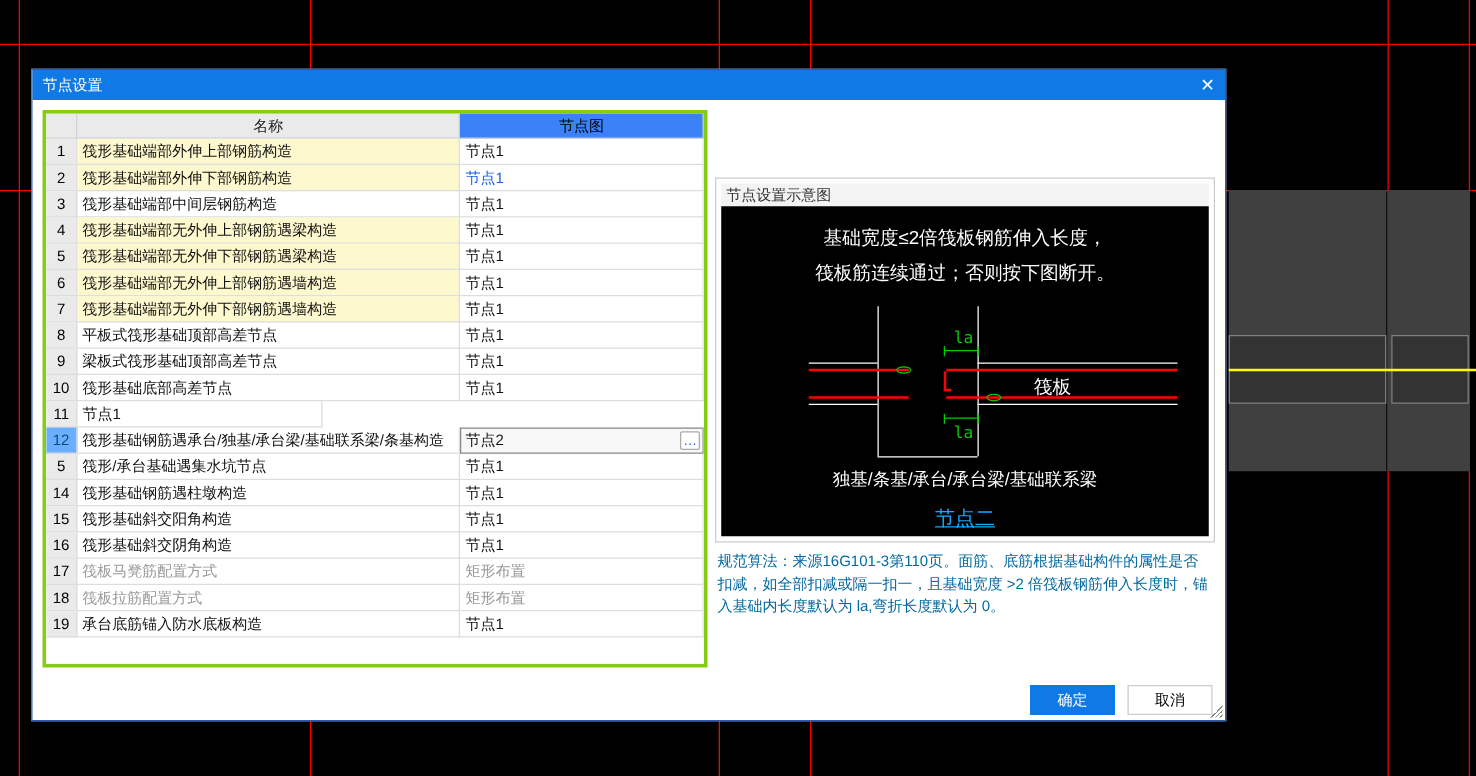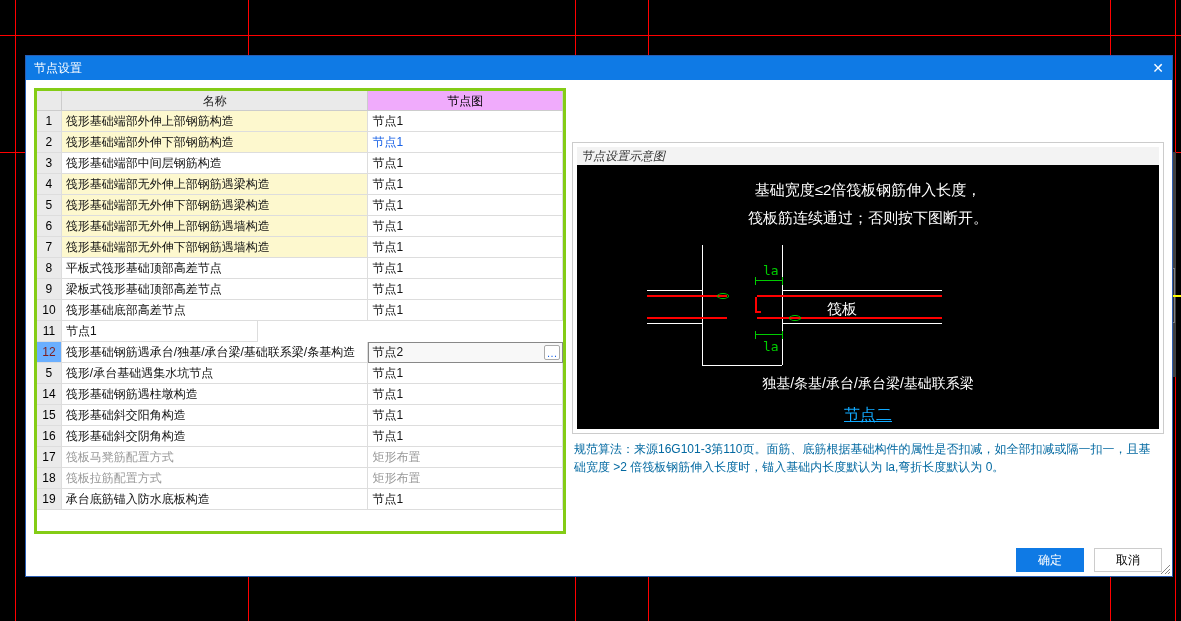--- a/index.html
+++ b/index.html
@@ -24,21 +24,21 @@
     background: #333;
     border: 1px solid #808080;
   }
   .cad-line-yellow-h { position: absolute; height: 2px; background: #ffff00; }
 
   
   .dialog {
     position: absolute;
     left: 25px;
     top: 55px;
-    width: 1148px;
+    width: 956px;
     height: 522px;
     background: #fff;
     border: 1px solid #2a5db2;
     display: flex;
     flex-direction: column;
   }
   .titlebar {
     height: 24px;
     background: #0f7ae5;
     color: #fff;
@@ -73,33 +73,33 @@
     border-right: 1px solid #ccc;
     border-bottom: 1px solid #ccc;
     text-align: center;
     height: 20px;
     line-height: 20px;
     font-size: 12px;
     color: #222;
   }
   .th-num { width: 25px; }
   .th-name { width: 309px; }
-  .th-node { width: 196px; background: #f0abfc; color: #000; }
+  .th-node { width: 196px; background: #3b82f6; color: #000; }
   .tbody { flex: 1; overflow: auto; background: #fff; }
   .trow { display: flex; height: 21px; line-height: 21px; }
   .trow.yellow .c-name { background: #fdf8ce; }
   .td {
     border-right: 1px solid #ddd;
     border-bottom: 1px solid #ddd;
     padding-left: 4px;
     font-size: 12px;
     white-space: nowrap; overflow: hidden; text-overflow: ellipsis;
   }
   .c-num { width: 25px; text-align: center; background: #eaeaea; padding: 0; }
-  .trow.selected .c-num { background: #6aafff; color: #7f1d1d; }
+  .trow.selected .c-num { background: #6aafff; color: #0c4a6e; }
   .c-name { width: 309px; color: #111; }
   .c-node { width: 196px; color: #111; }
   .c-node.blue { color: #1861e6; }
   .trow.selected .c-node {
     background: #f8f8f8;
     border: 1px solid #888;
     padding-left: 3px;
     line-height: 19px;
     position: relative;
   }
@@ -126,21 +126,21 @@
   .fieldset-preview {
     border: 1px solid #ccc;
     padding: 4px;
     display: flex; flex-direction: column;
   }
   .fieldset-preview .legend {
     font-size: 12px;
     color: #333;
     background: #f3f3f3;
     padding: 0 4px;
-    height: 18px; line-height: 18px; font-style: italic;
+    height: 18px; line-height: 18px;
   }
   .preview-canvas {
     background: #000;
     height: 264px;
     position: relative;
     color: #fff;
     font-size: 14px;
   }
   .preview-canvas .line1 { position: absolute; left: 0; right: 0; top: 16px; text-align: center; font-size: 15px; }
   .preview-canvas .line2 { position: absolute; left: 0; right: 0; top: 44px; text-align: center; font-size: 15px; }

